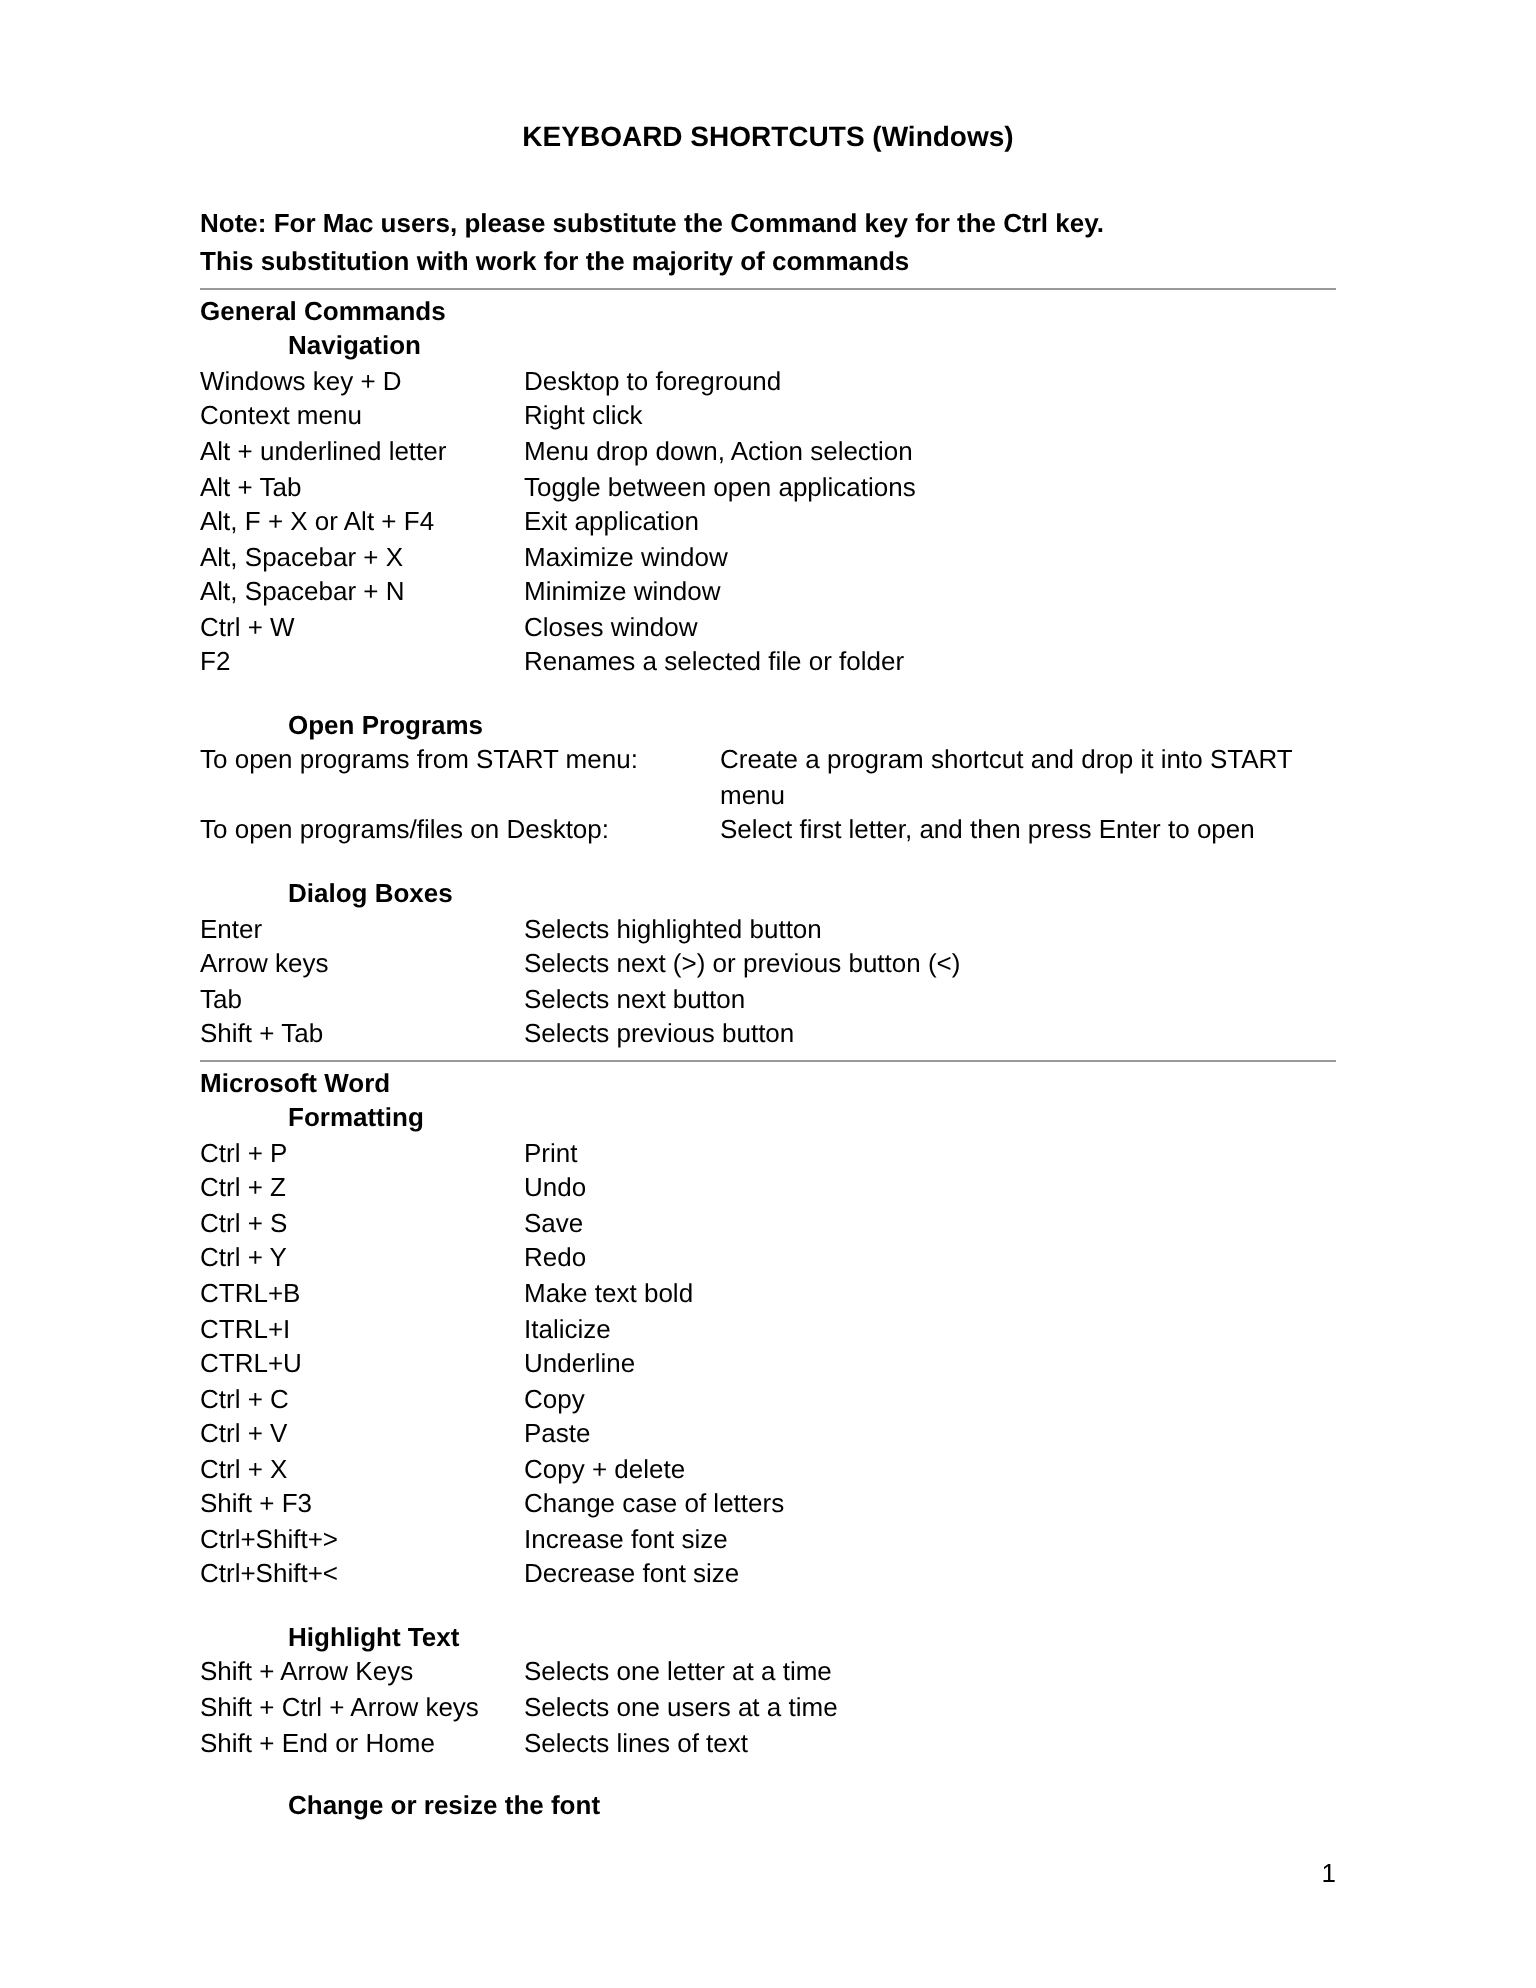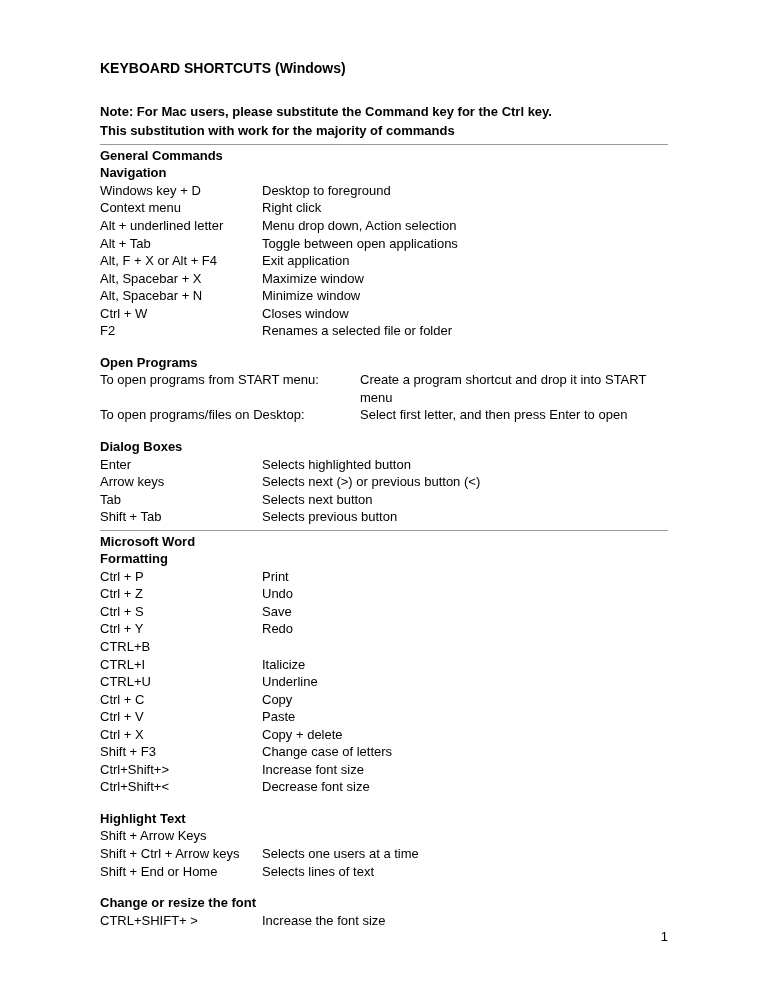--- a/index.html
+++ b/index.html
@@ -10,21 +10,21 @@
       font-size: 13px;
       color: #000;
       width: 768px;
       height: 994px;
       position: relative;
     }
     .page {
       padding: 60px 100px 40px 100px;
     }
     .title {
-      text-align: left;
+      text-align: center;
       font-weight: bold;
       font-size: 14px;
       margin-bottom: 28px;
     }
     .note {
       font-weight: bold;
       font-size: 13px;
       line-height: 1.3;
       margin-bottom: 2px;
     }
@@ -34,20 +34,21 @@
       margin: 4px 0 2px 0;
     }
     .section-head {
       font-weight: bold;
       margin-top: 0;
       line-height: 1.35;
     }
     .sub-head {
       font-weight: bold;
       line-height: 1.35;
+      margin-left: 44px;
     }
     .block {
       margin-top: 14px;
     }
     .row {
       display: flex;
       line-height: 1.35;
     }
     .col1 {
       width: 162px;
@@ -173,20 +174,21 @@
     <div class="row">
         <div class="col1">Ctrl + S</div>
         <div class="col2">Save</div>
       </div>
     <div class="row">
         <div class="col1">Ctrl + Y</div>
         <div class="col2">Redo</div>
       </div>
     <div class="row">
         <div class="col1">CTRL+B</div>
+        <div class="col2">Make text bold</div>
       </div>
     <div class="row">
         <div class="col1">CTRL+I</div>
         <div class="col2">Italicize</div>
       </div>
     <div class="row">
         <div class="col1">CTRL+U</div>
         <div class="col2">Underline</div>
       </div>
     <div class="row">
@@ -212,34 +214,31 @@
     <div class="row">
         <div class="col1">Ctrl+Shift+&lt;</div>
         <div class="col2">Decrease font size</div>
       </div>
   </div>
 
   <div class="block">
     <div class="sub-head">Highlight Text</div>
     <div class="row">
         <div class="col1">Shift + Arrow Keys</div>
+        <div class="col2">Selects one letter at a time</div>
       </div>
     <div class="row">
         <div class="col1">Shift + Ctrl + Arrow keys</div>
         <div class="col2">Selects one users at a time</div>
       </div>
     <div class="row">
         <div class="col1">Shift + End or Home</div>
         <div class="col2">Selects lines of text</div>
       </div>
   </div>
 
   <div class="block">
     <div class="sub-head">Change or resize the font</div>
-    <div class="row">
-        <div class="col1">CTRL+SHIFT+ &gt;</div>
-        <div class="col2">Increase the font size</div>
-      </div>
   </div>
 
 </div>
 
 <div class="page-num">1</div>
 
 </body></html>

